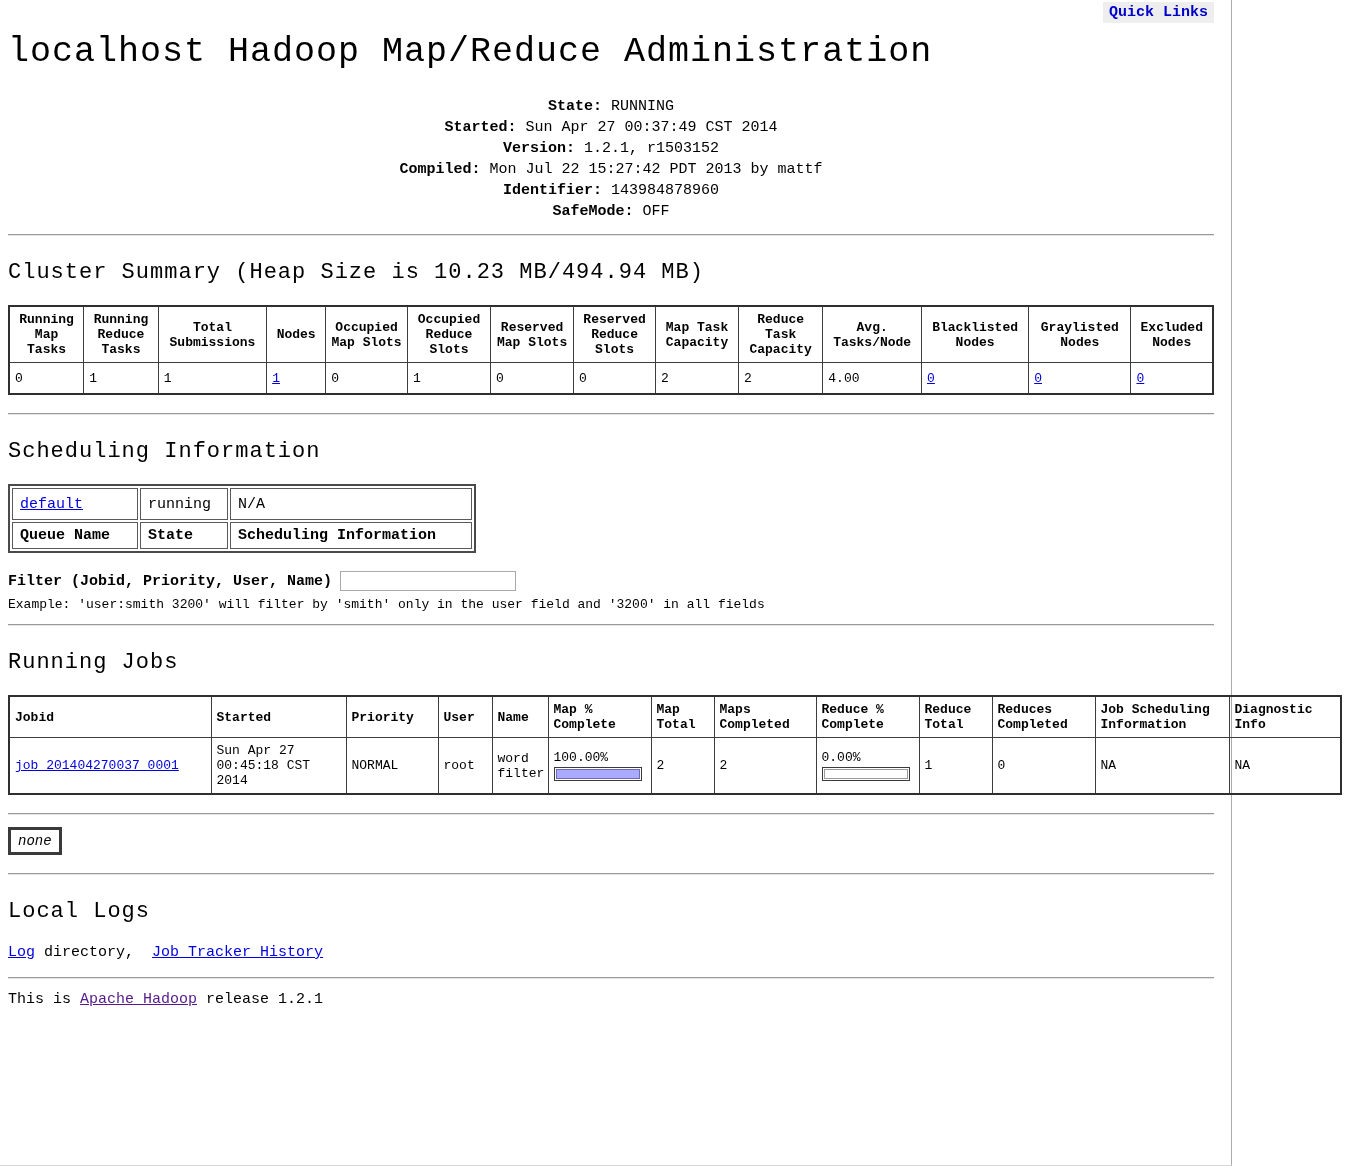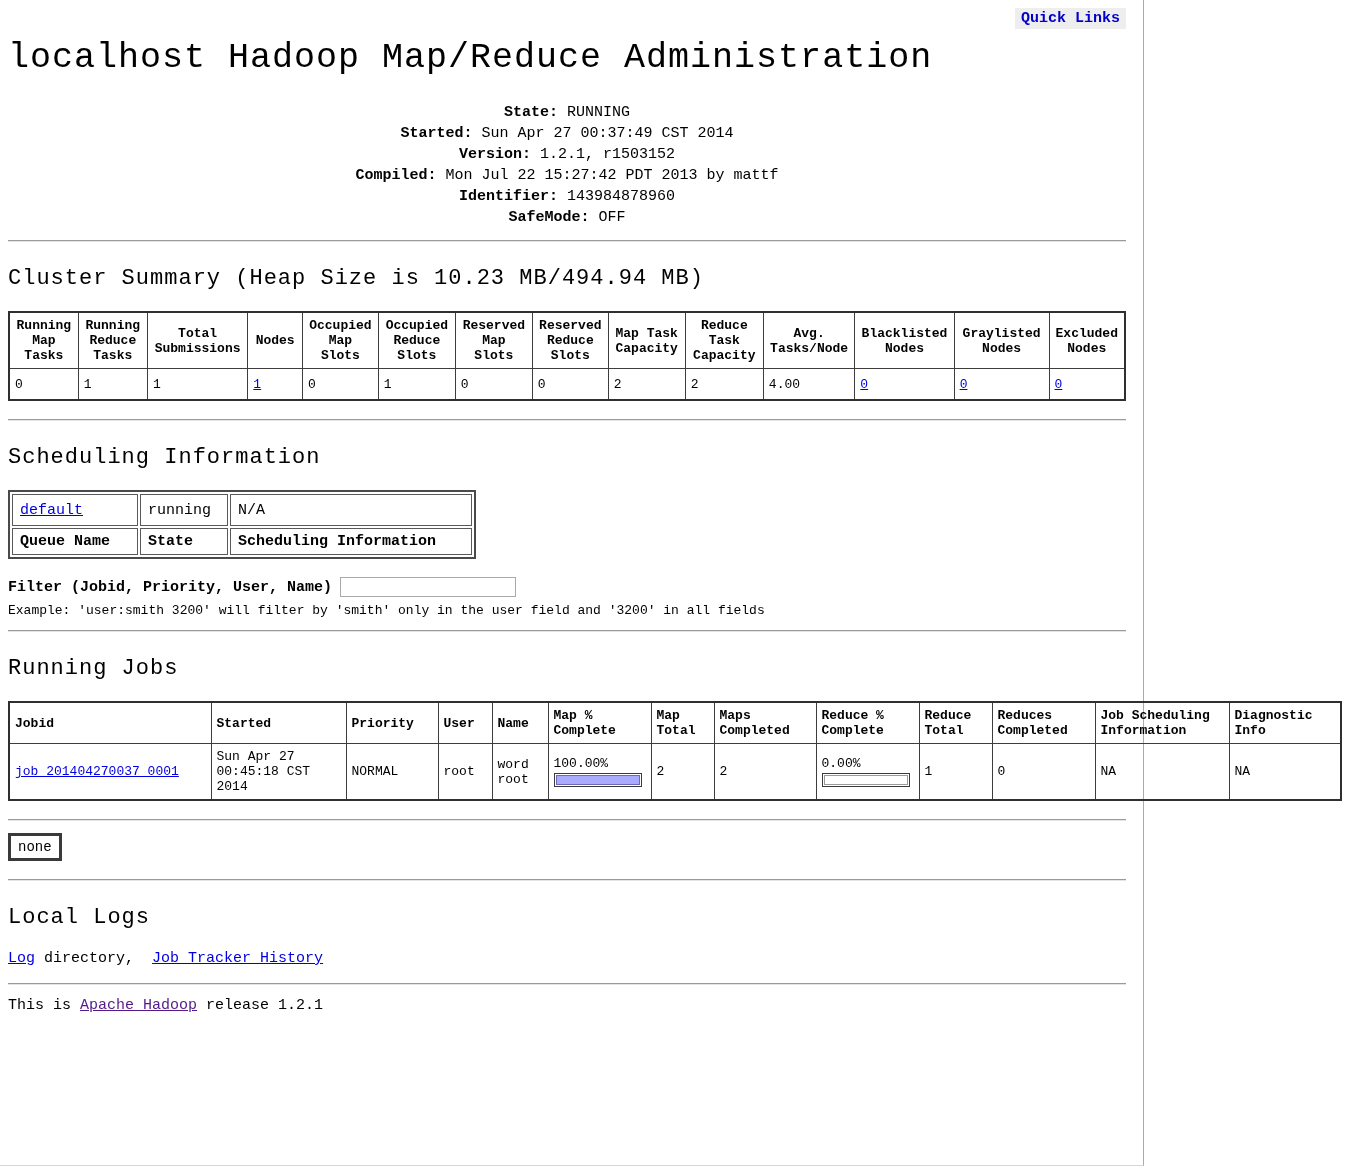--- a/index.html
+++ b/index.html
@@ -1,21 +1,21 @@
 <!DOCTYPE html>
 <html><head>
 <meta charset="utf-8">
 <style>
   html, body { margin:0; padding:0; background:#fff; color:#000; }
   .viewport {
     box-sizing:border-box;
-    width:1144px; min-height:1166px;
+    width:1232px; min-height:1166px;
     border-right:1px solid #ababab;
     border-bottom:1px solid #d6d6d6;
-    padding:8px 17px 10px 8px;
+    padding:2px 17px 10px 8px;
     font-family:"Liberation Mono","DejaVu Sans Mono",monospace;
     font-size:15px;
   }
   a { color:#0000e0; text-decoration:underline; cursor:pointer; }
   a.visited { color:#551a8b; }
   .quicklinks { text-align:right; height:24px; }
   .quicklinks a {
     display:inline-block; background:#eeeeee; color:#0000cc;
     font-weight:bold; font-size:15px; padding:2px 6px; text-decoration:none;
   }
@@ -48,21 +48,21 @@
   }
   .example { font-size:13px; margin-bottom:10px; }
 
   .pct-cell .pct-text { margin-bottom:2px; }
   .bar { width:84px; height:10px; border:1px solid #3a3a3a; padding:1px; background:#fff; }
   .bar .fill { height:100%; width:100%; box-sizing:border-box; border:1px solid #8a8a8a; }
   .fill.full { background:#aaaaff; border-color:#6a6ab8; }
   .fill.none { background:#ffffff; border-color:#9a9a9a; }
 
   table.none-box { border-collapse:separate; border-spacing:0; border:2px solid #3a3a3a; margin-bottom:18px; }
-  table.none-box td { border:1px solid #3a3a3a; padding:3px 7px; font-size:14px; }
+  table.none-box td { border:1px solid #3a3a3a; padding:3px 7px; font-style:italic; font-size:14px; }
 
   .logs-line { margin:14px 0 16px 0; }
   .footer-line { margin:10px 0 4px 0; }
 </style>
 </head>
 <body>
 
 <div class="viewport">
 
   <div class="quicklinks">
@@ -195,21 +195,21 @@
       <th>Reduce Total</th>
       <th>Reduces Completed</th>
       <th>Job Scheduling Information</th>
       <th>Diagnostic Info</th>
     </tr>
     <tr>
       <td><a>job_201404270037_0001</a></td>
       <td>Sun Apr 27 00:45:18 CST 2014</td>
       <td>NORMAL</td>
       <td>root</td>
-      <td>word root</td>
+      <td>word filter</td>
       <td class="pct-cell">
         <div class="pct-text">100.00%</div>
         <div class="bar">
               <div class="fill full"></div>
             </div>
       </td>
       <td>2</td>
       <td>2</td>
       <td class="pct-cell">
         <div class="pct-text">0.00%</div>

